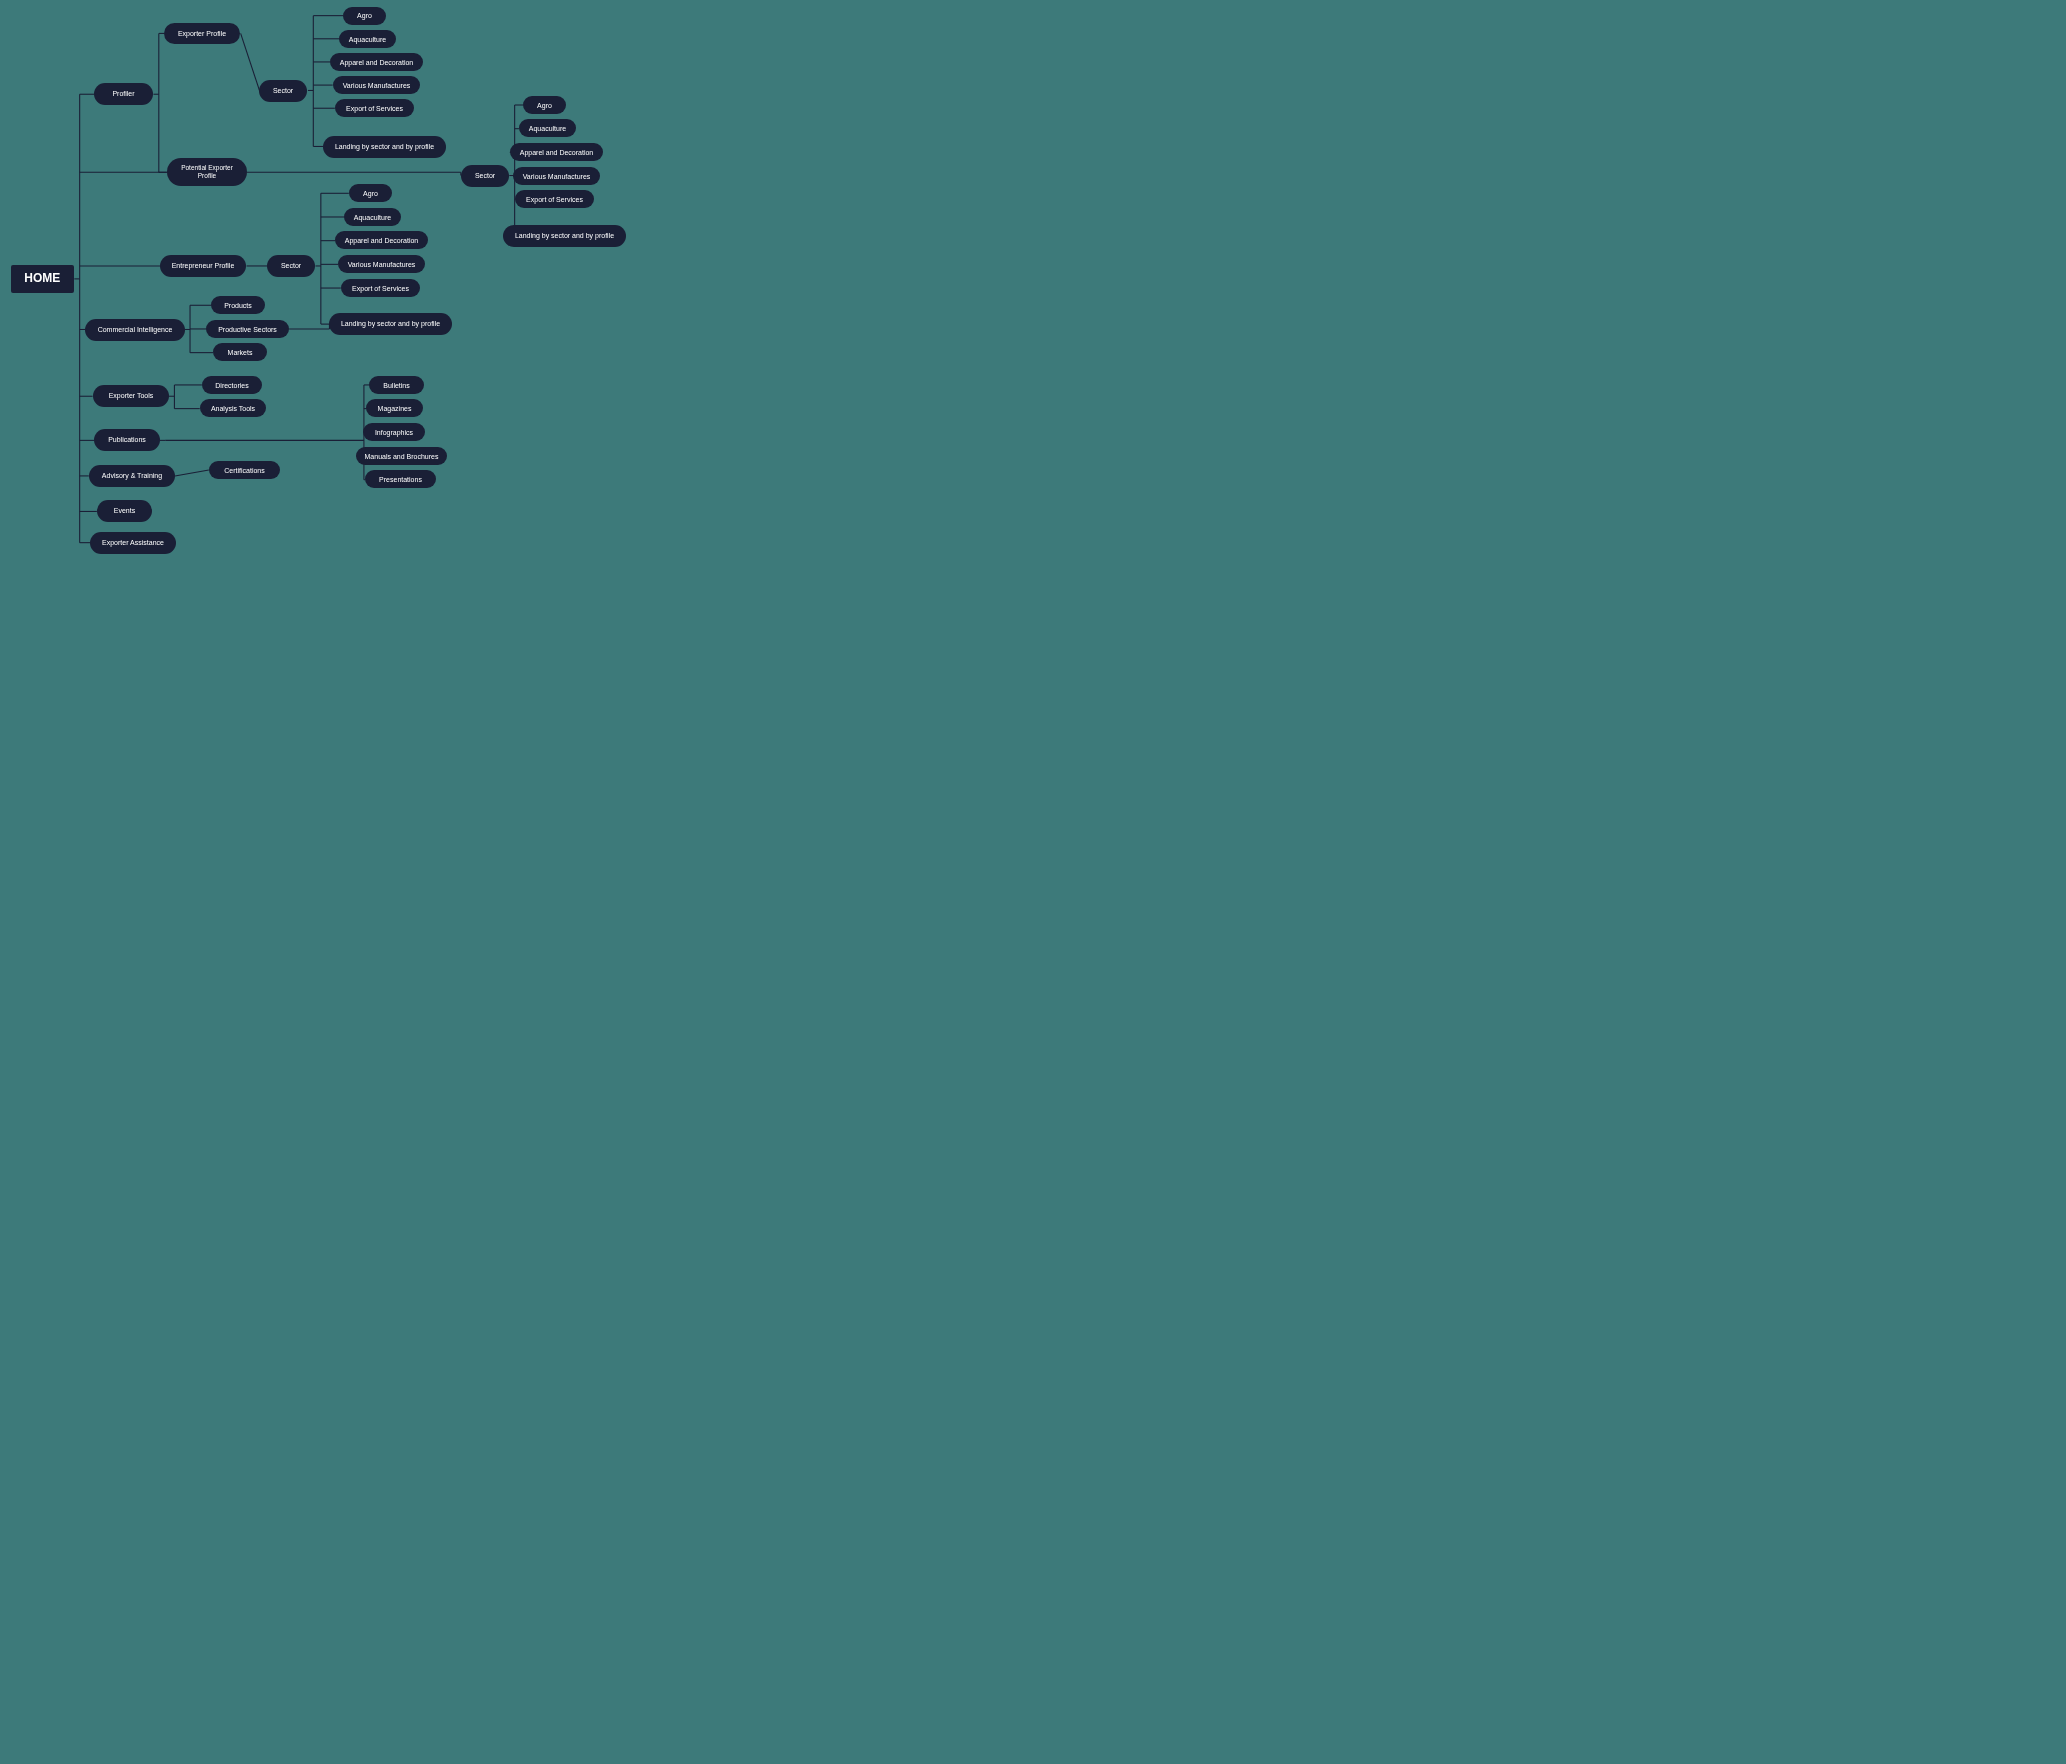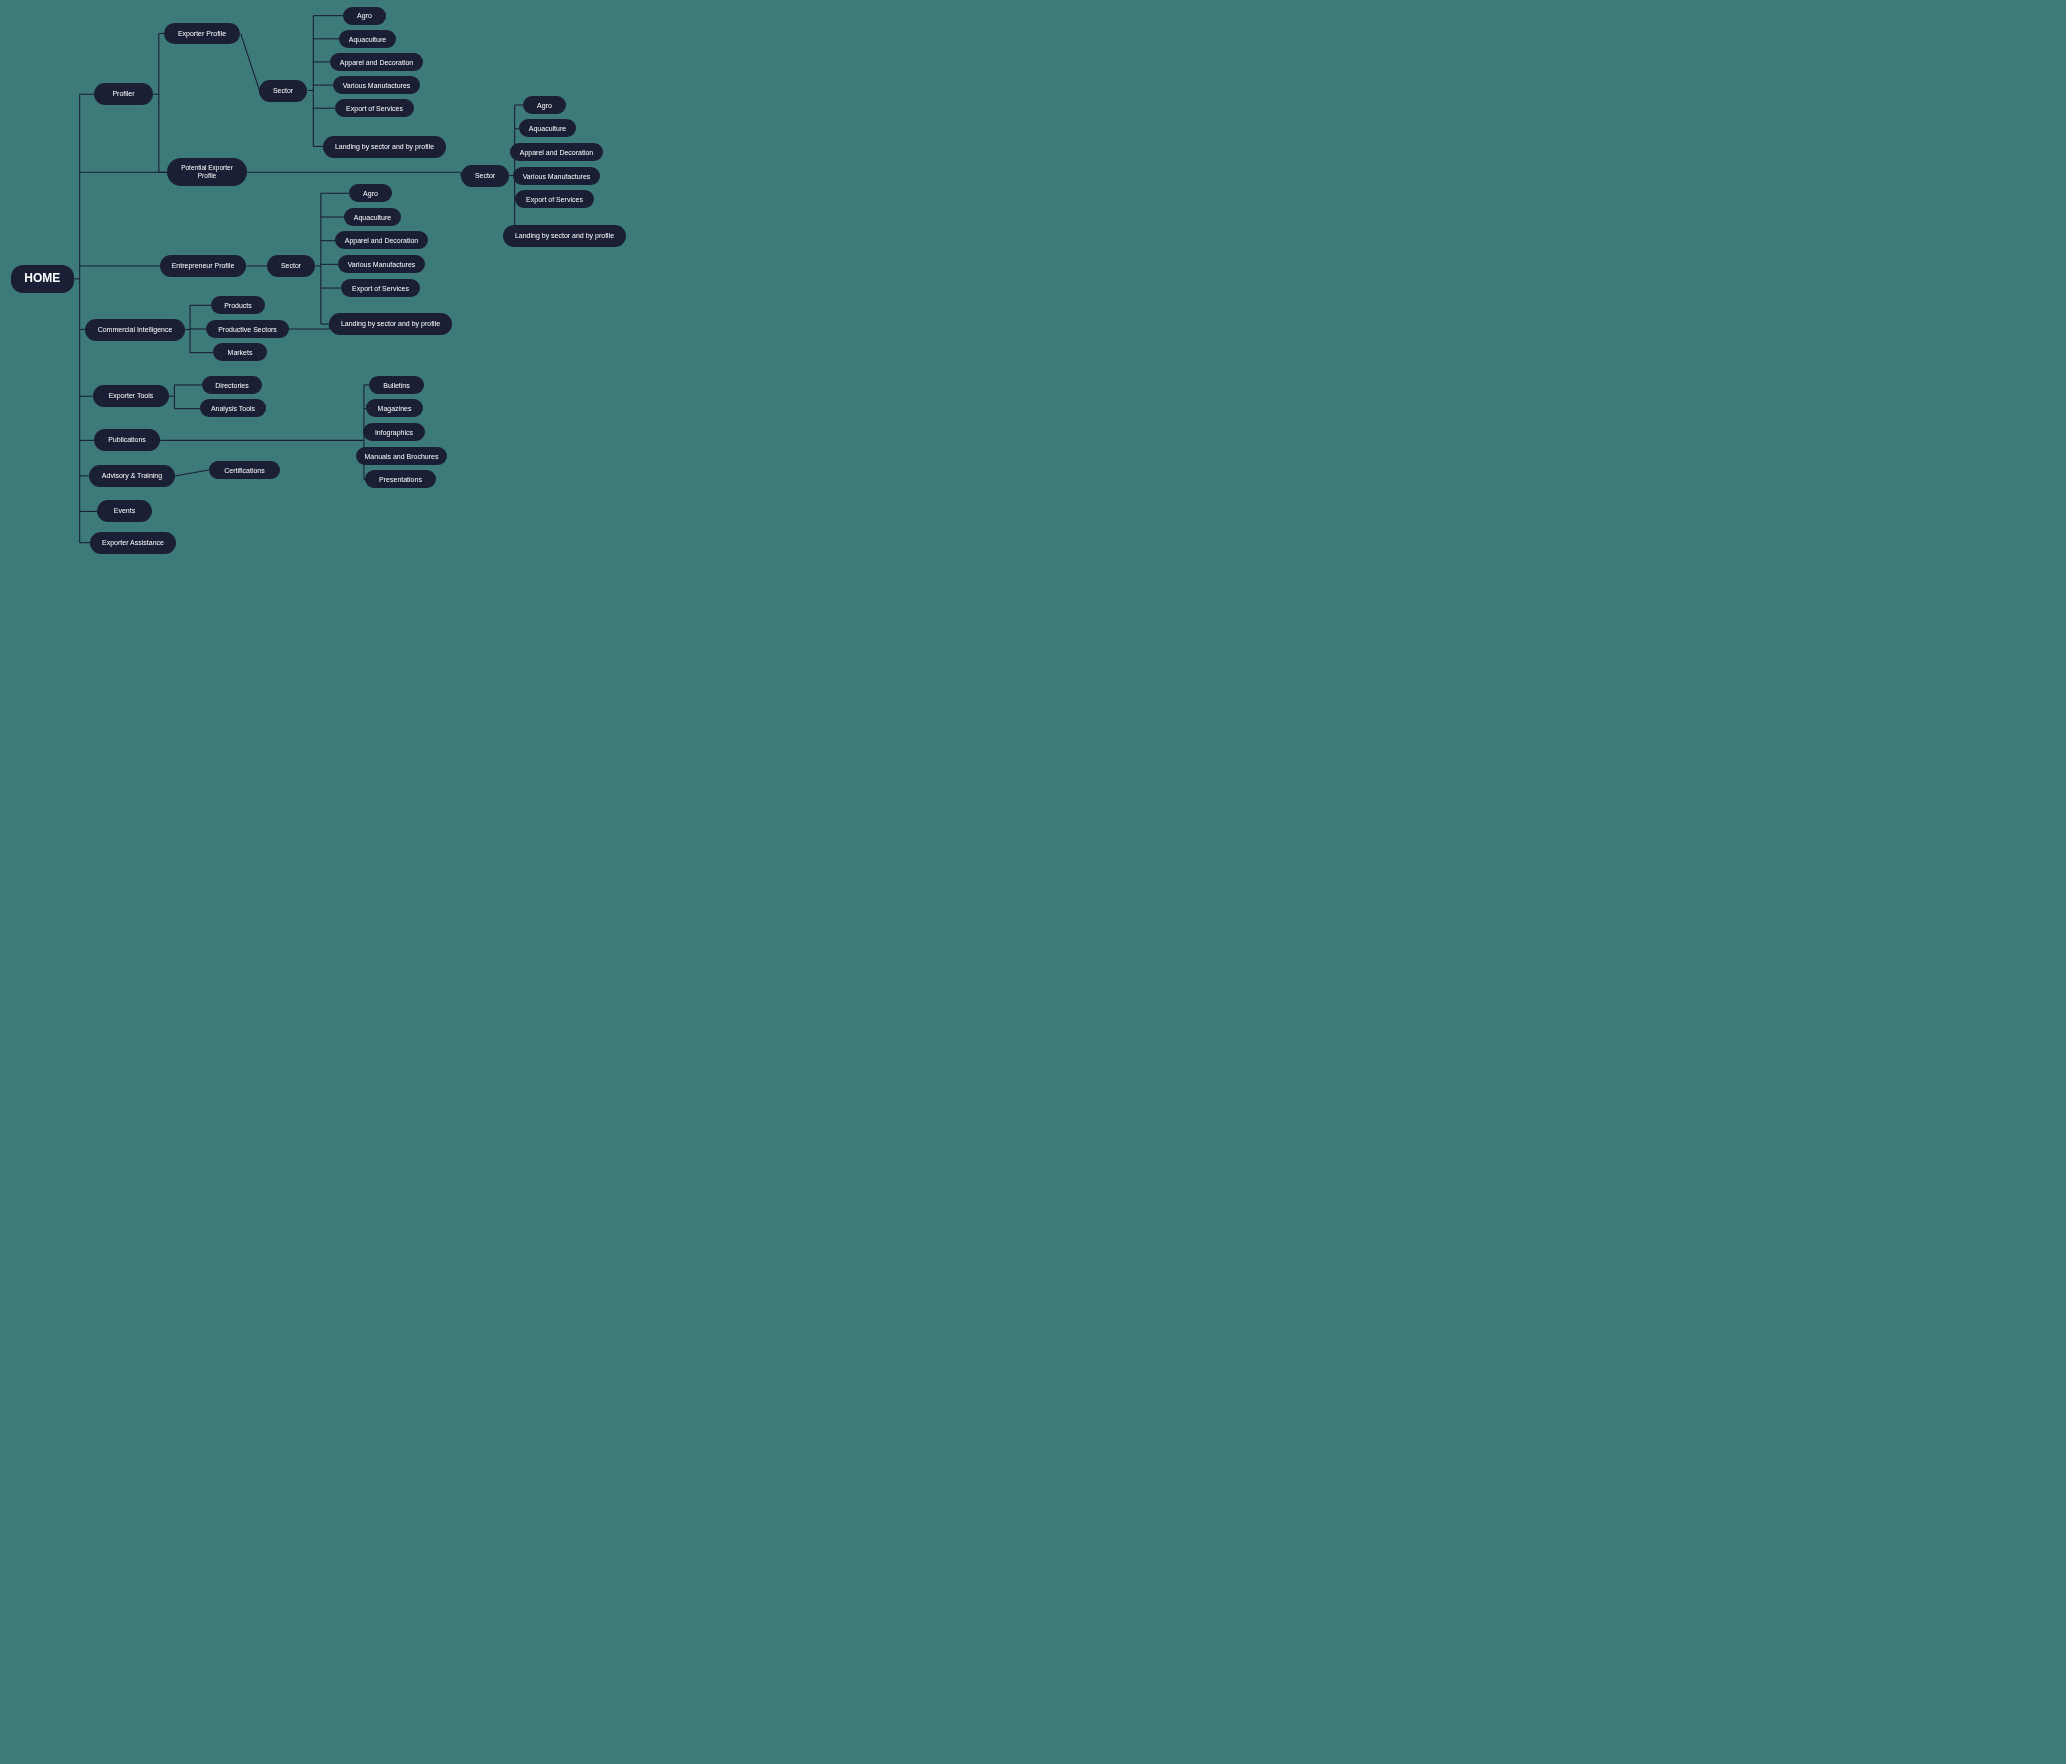--- a/index.html
+++ b/index.html
@@ -115,21 +115,21 @@
       <line x1="297" y1="818" x2="307" y2="818" stroke="#1a1f36" stroke-width="2"></line>
       <line x1="307" y1="818" x2="676" y2="818" stroke="#1a1f36" stroke-width="2"></line>
       <line x1="676" y1="715" x2="676" y2="891" stroke="#1a1f36" stroke-width="2"></line>
       <line x1="676" y1="715" x2="686" y2="715" stroke="#1a1f36" stroke-width="2"></line>
       <line x1="676" y1="759" x2="681" y2="759" stroke="#1a1f36" stroke-width="2"></line>
       <line x1="676" y1="803" x2="675" y2="803" stroke="#1a1f36" stroke-width="2"></line>
       <line x1="676" y1="847" x2="662" y2="847" stroke="#1a1f36" stroke-width="2"></line>
       <line x1="676" y1="891" x2="678" y2="891" stroke="#1a1f36" stroke-width="2"></line>
       <line x1="325" y1="884" x2="388" y2="873" stroke="#1a1f36" stroke-width="2"></line>
     </svg>
-<div class="node home" style="left: 10.8px; top: 265px; width: 63px; height: 28px; line-height: 1.3; font-size: 12px; font-weight: bold; border-radius: 12px;">HOME</div>
+<div class="node home" style="left: 10.8px; top: 265px; width: 63px; height: 28px; line-height: 1.3; font-size: 12px; font-weight: bold; border-radius: 2px;">HOME</div>
     <div class="node" style="left: 94px; top: 83px; width: 59px; height: 21.5px; line-height: 1.3;">Profiler</div>
     <div class="node" style="left: 164px; top: 22.6px; width: 76px; height: 21.5px; line-height: 1.3;">Exporter Profile</div>
     <div class="node" style="left: 259px; top: 80px; width: 48px; height: 21.5px; line-height: 1.3;">Sector</div>
     <div class="node" style="left: 343px; top: 6.5px; width: 43px; height: 18.3px; line-height: 1.3;">Agro</div>
     <div class="node" style="left: 339px; top: 30px; width: 57px; height: 18.3px; line-height: 1.3;">Aquaculture</div>
     <div class="node" style="left: 330px; top: 53px; width: 93px; height: 18.3px; line-height: 1.3;">Apparel and Decoration</div>
     <div class="node" style="left: 333px; top: 76px; width: 87px; height: 18.3px; line-height: 1.3;">Various Manufactures</div>
     <div class="node" style="left: 335px; top: 99px; width: 79px; height: 18.3px; line-height: 1.3;">Export of Services</div>
     <div class="node" style="left: 323px; top: 136px; width: 123px; height: 21.5px; line-height: 1.3;">Landing by sector and by profile</div>
     <div class="node medium" style="left: 167px; top: 158px; width: 80px; height: 28px; line-height: 1.3;">Potential Exporter

